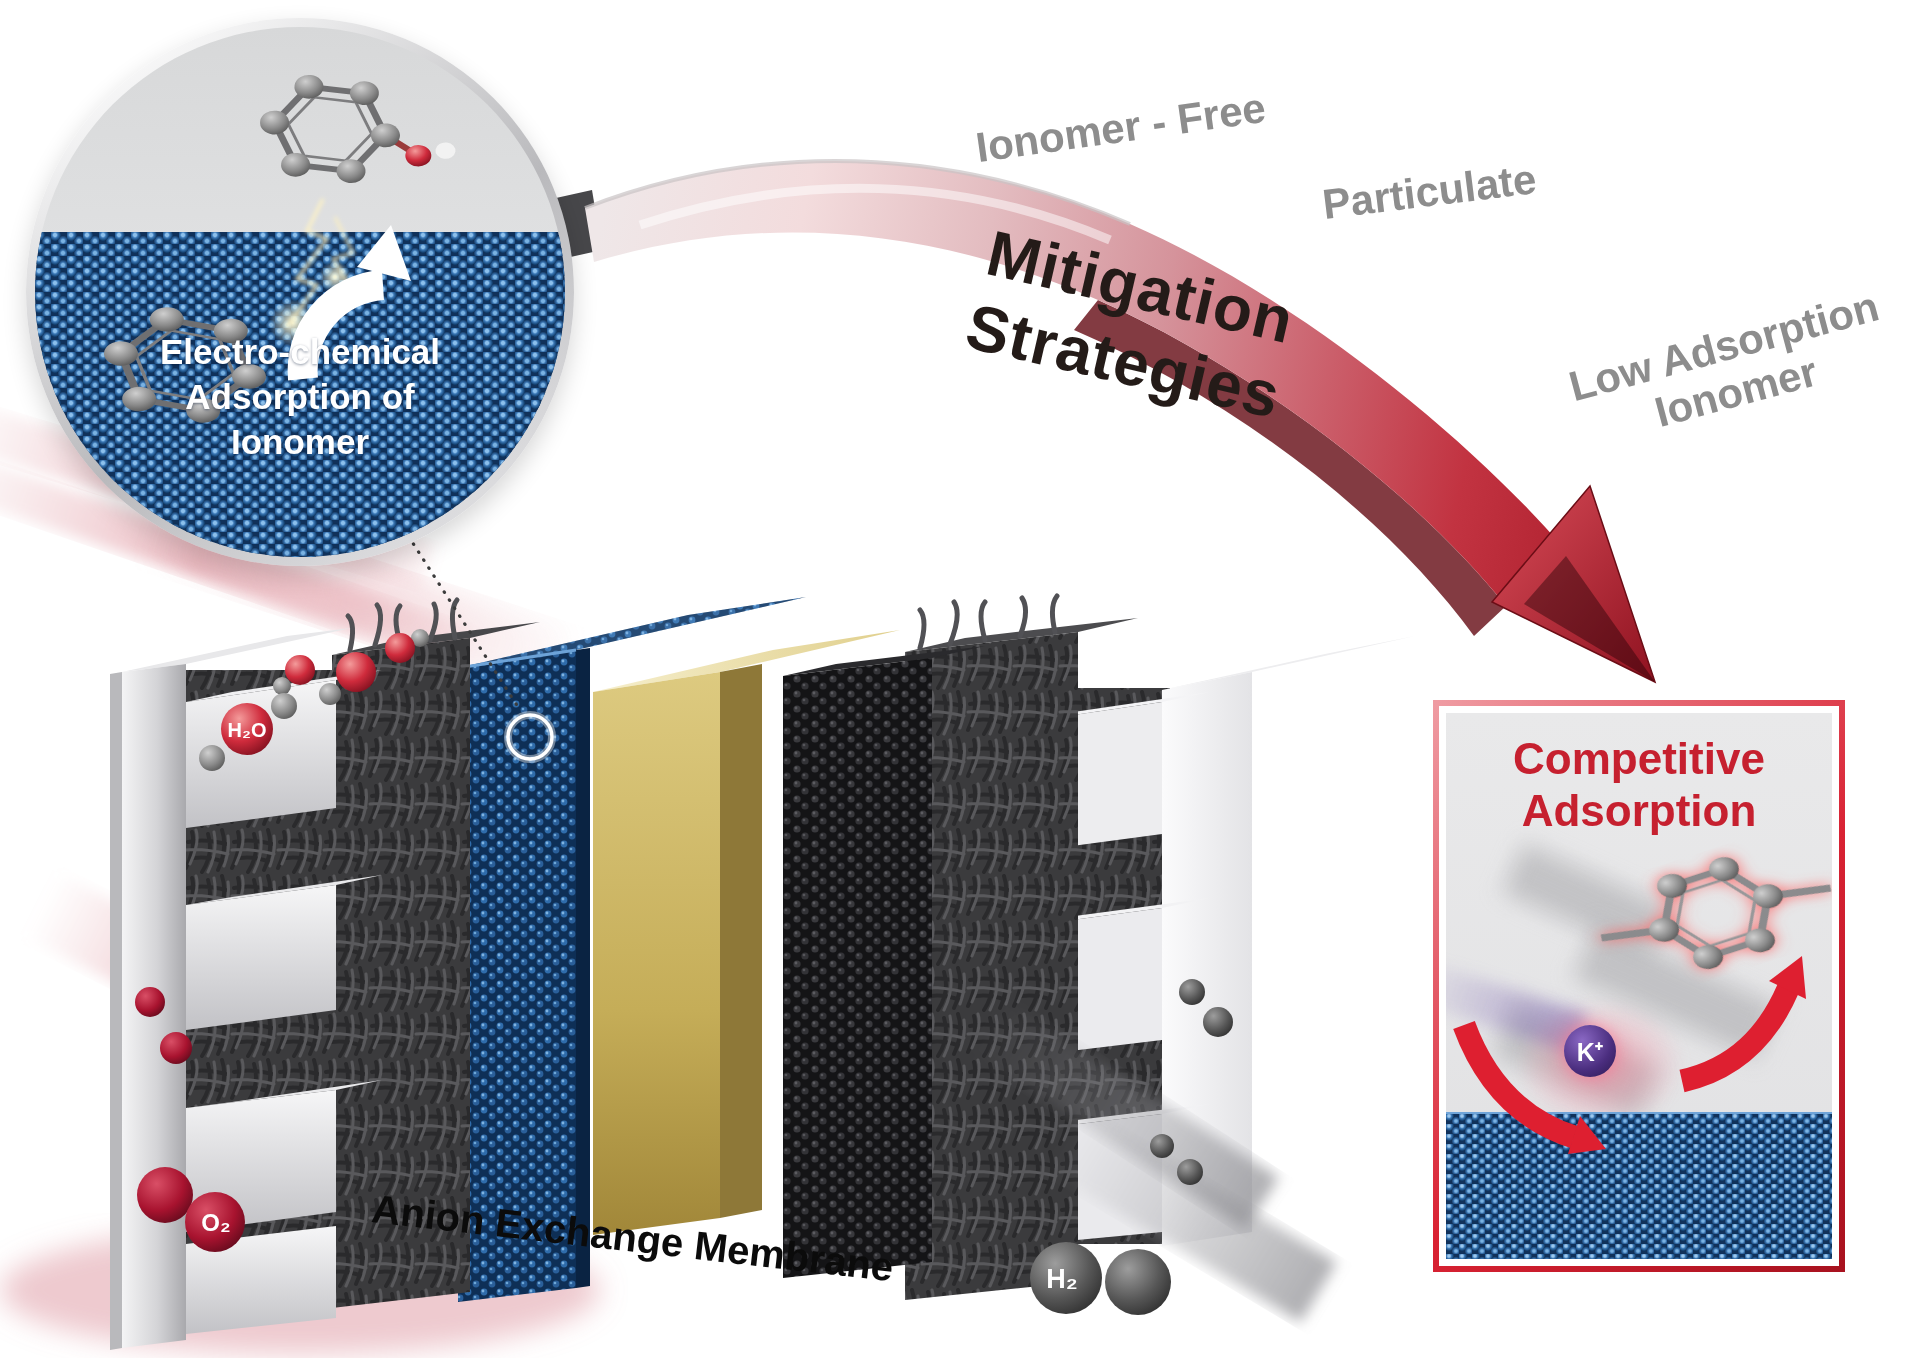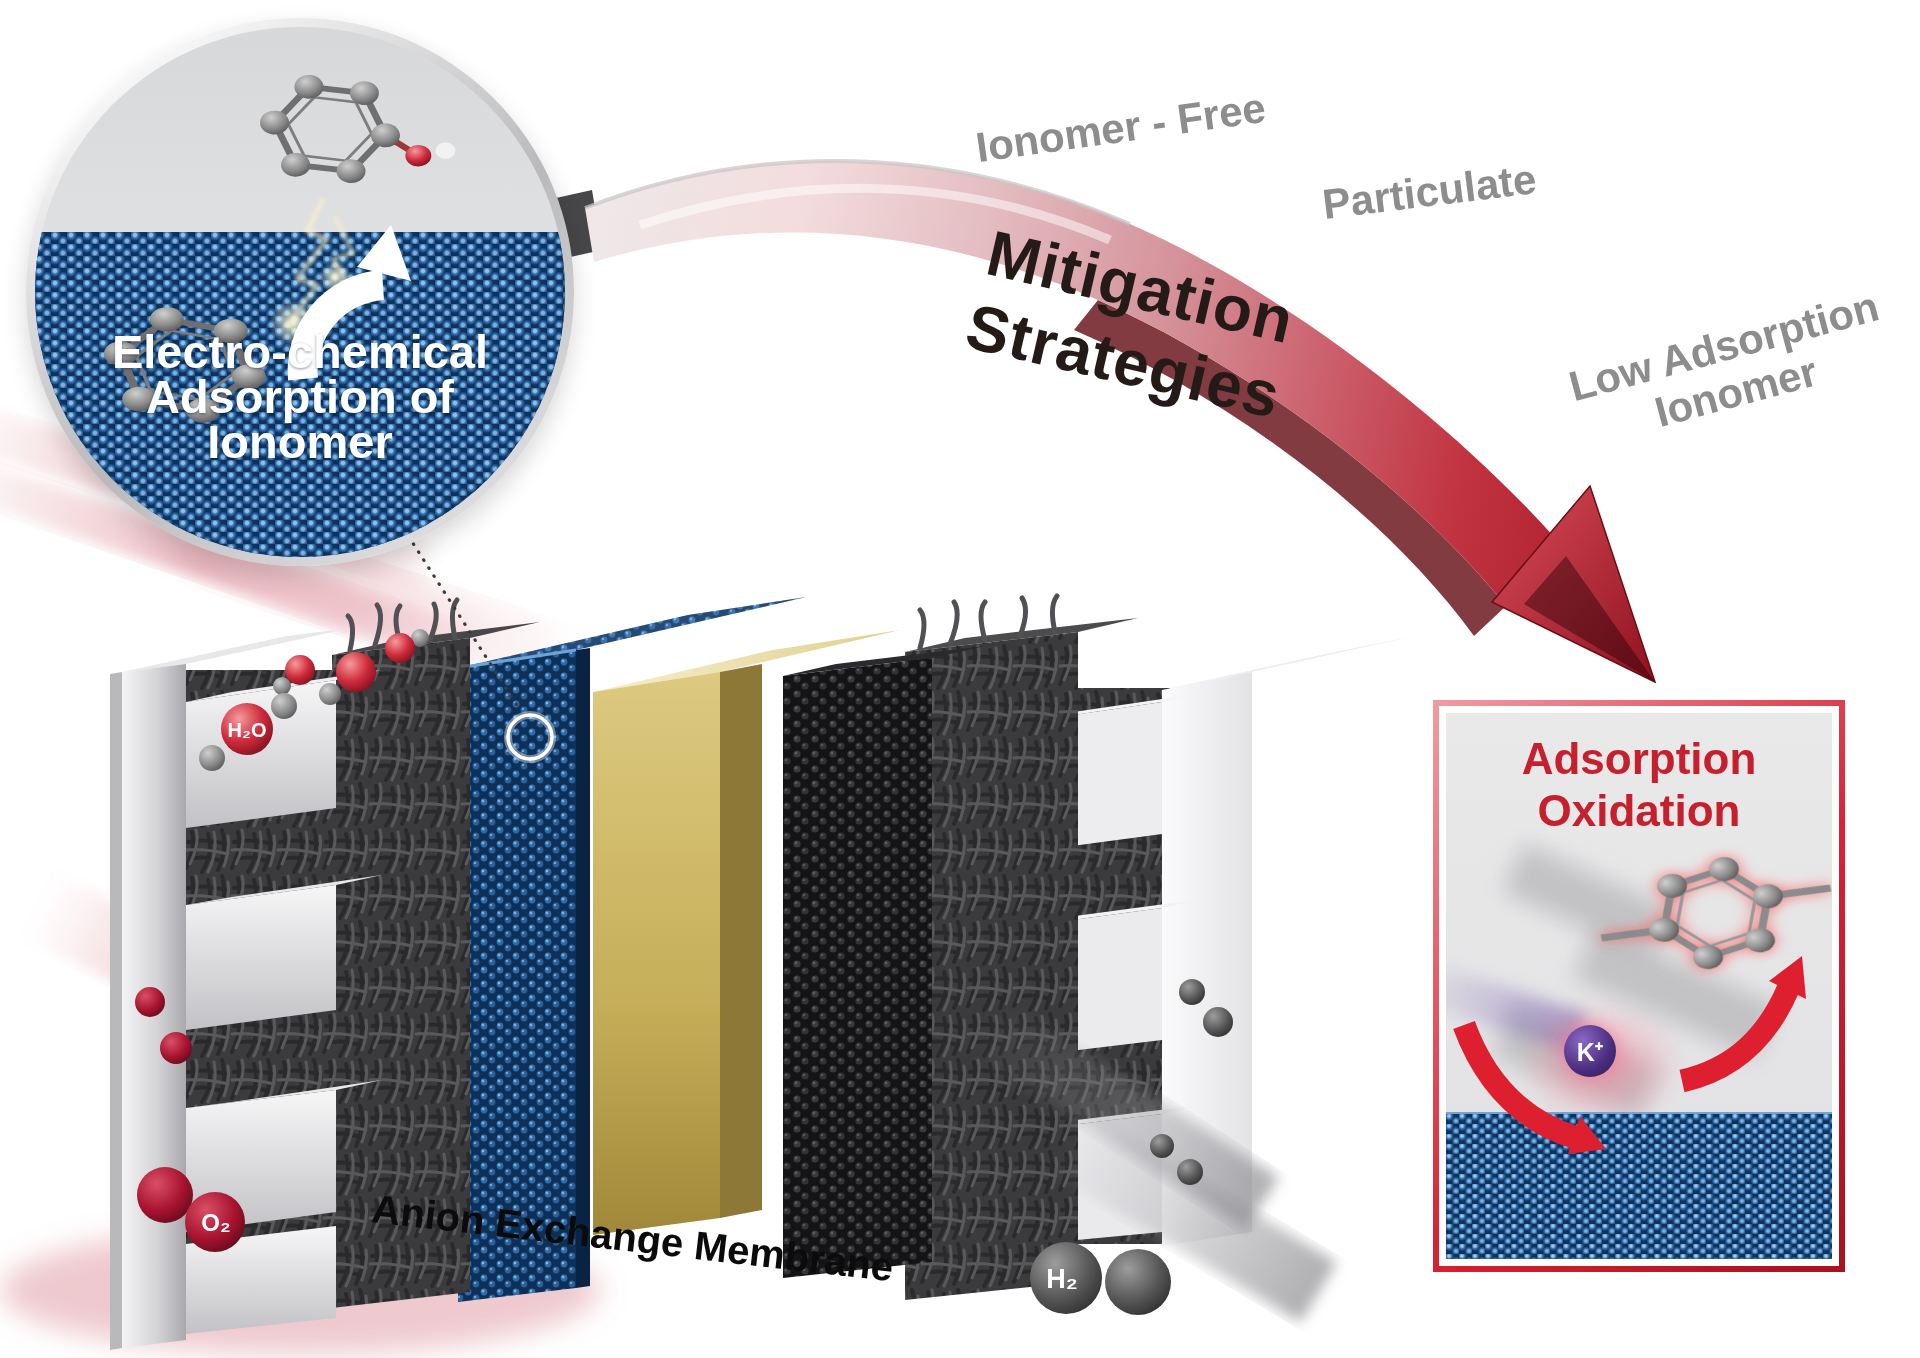--- a/index.html
+++ b/index.html
@@ -13,21 +13,21 @@
          background:linear-gradient(145deg,#ffffff 8%,#b9b9bc 55%,#ececee);padding:9px;
          box-shadow:0 10px 24px rgba(0,0,0,.16);box-sizing:border-box;}
   .inset-core{position:relative;width:530px;height:530px;border-radius:50%;overflow:hidden;
               background:linear-gradient(#d7d8d9,#e3e4e5 60%);}
   .inset-surface{position:absolute;left:0;top:205px;width:100%;height:325px;background-color:#10315a;
       background-image:
         radial-gradient(circle at 4px 3px,#8cc0ec 0 1.5px,#3a77b5 3px,#13406f 5.5px,rgba(0,0,0,0) 6px),
         radial-gradient(circle at 12px 9px,#7ab2e2 0 1.5px,#336ca8 3px,#102f55 5.5px,rgba(0,0,0,0) 6px);
       background-size:16px 12px;}
   .inset-title{position:absolute;left:0;top:302px;width:100%;text-align:center;color:#fff;
-      font-size:47px;font-weight:800;line-height:45px;text-shadow:0 1px 3px rgba(0,20,50,.45);}
+      font-size:35px;font-weight:800;line-height:45px;text-shadow:0 1px 3px rgba(0,20,50,.45);}
   .inset-svg{position:absolute;left:0;top:0;}
 
   
   .lbl{position:absolute;color:#8d8d8d;font-weight:800;font-size:42px;white-space:nowrap;z-index:6;}
   .lbl-free{left:975px;top:104px;transform:rotate(-8deg);}
   .lbl-part{left:1322px;top:168px;transform:rotate(-7deg);}
   .lbl-low{left:1565px;top:322px;transform:rotate(-15deg);text-align:center;line-height:47px;width:330px;white-space:normal;}
   .center-title{position:absolute;left:872px;top:248px;width:520px;z-index:6;text-align:center;
       color:#241b18;font-size:64px;font-weight:800;line-height:76px;letter-spacing:1px;
       transform:rotate(13deg);}
@@ -357,22 +357,22 @@
   <div class="membrane-label">Anion Exchange Membrane</div>
 
   <div class="comp-box">
     <div class="comp-inner">
       <div class="ghost ghost-a"></div>
       <div class="ghost ghost-b"></div>
       <div class="ghost ghost-c"></div>
       <div class="ghost-rod ghost"></div>
       <div class="kglow"></div>
       <div class="comp-title">
+        <div>Competitive</div>
         <div>Adsorption</div>
-        <div>Oxidation</div>
       </div>
       <svg class="comp-svg" width="386" height="546" viewBox="0 0 386 546">
         <defs>
           <radialGradient id="gB3" cx=".35" cy=".3" r=".8">
             <stop offset="0" stop-color="#cfcfcf"></stop>
               <stop offset=".6" stop-color="#8a8a8a"></stop>
               <stop offset="1" stop-color="#555"></stop>
           </radialGradient>
           <filter id="redGlow">
               <feDropShadow dx="0" dy="0" stdDeviation="8" flood-color="#ff5a5a" flood-opacity=".85"></feDropShadow>

